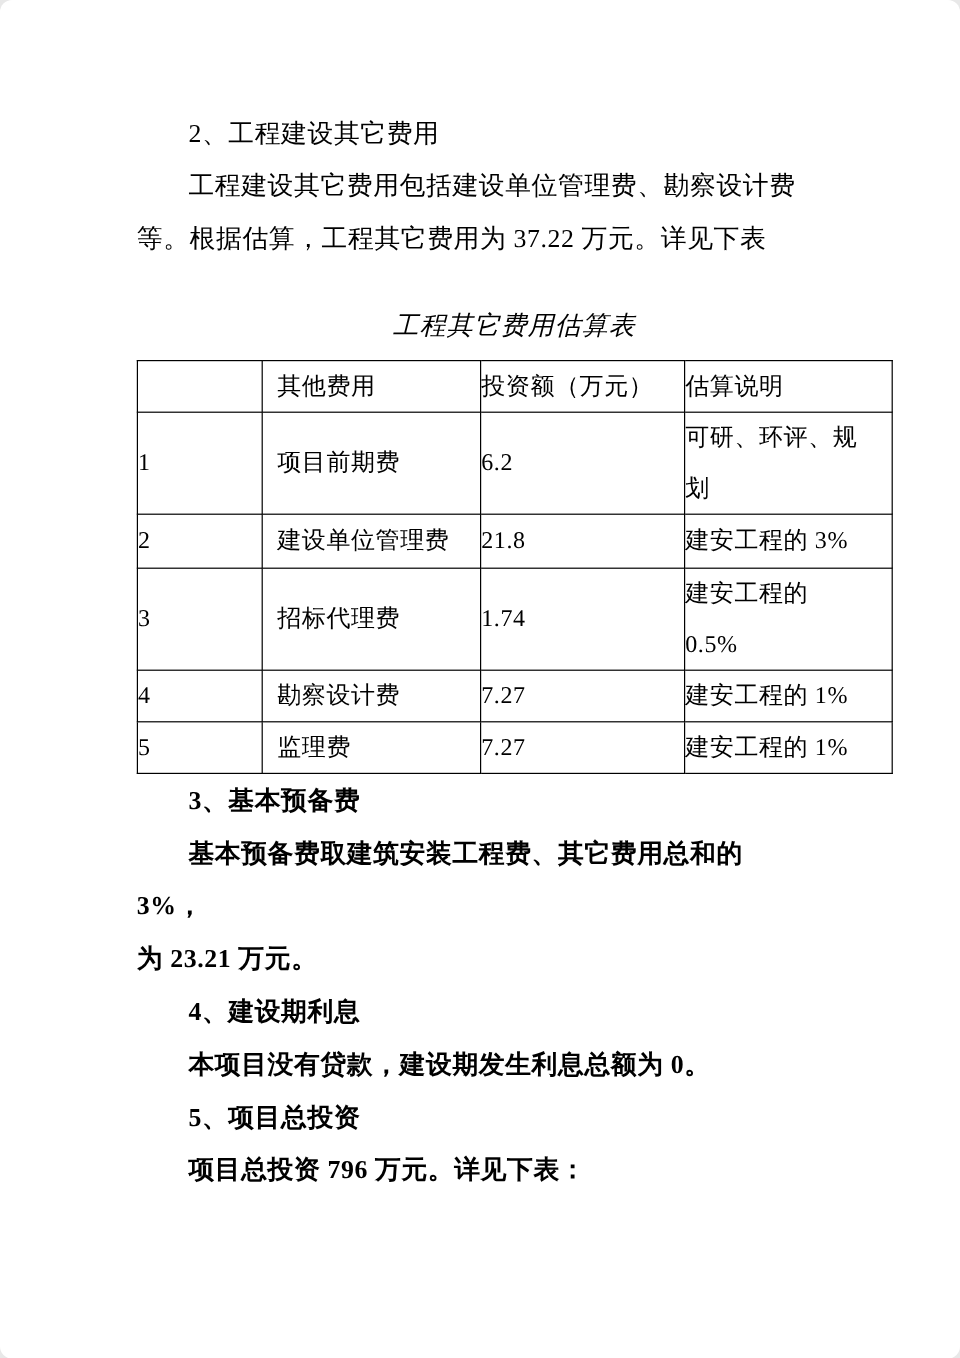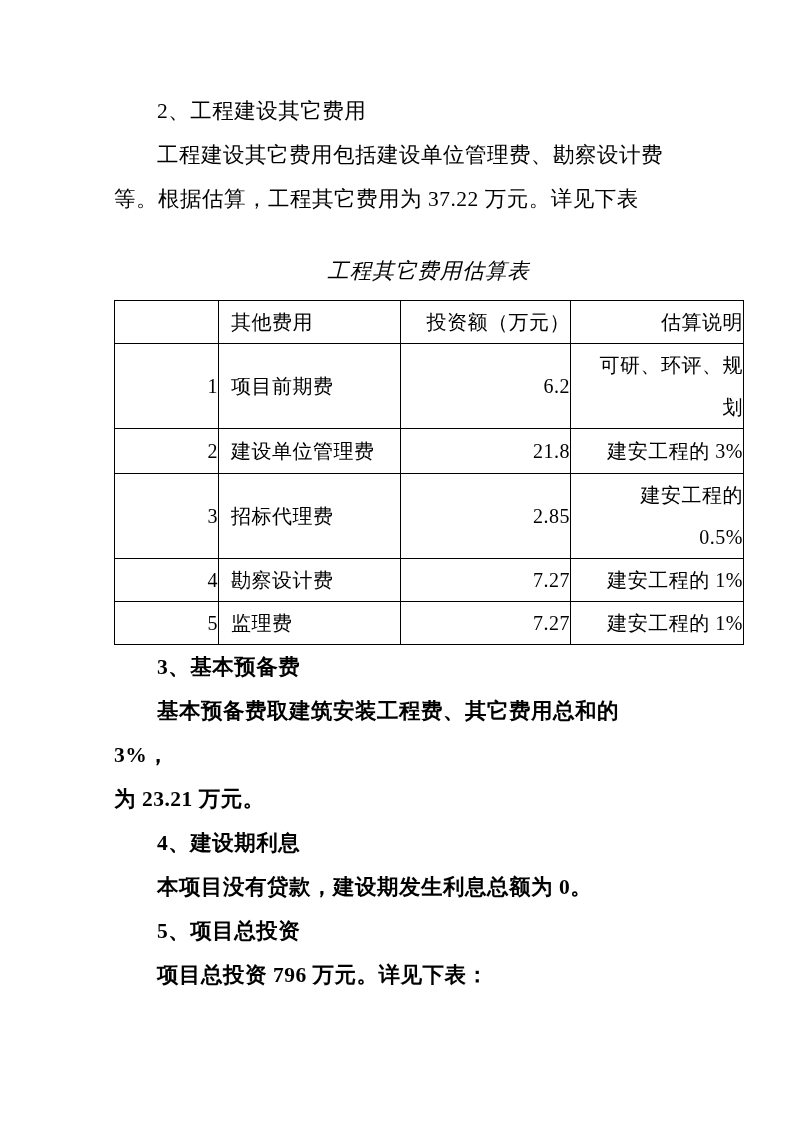--- a/index.html
+++ b/index.html
@@ -6,20 +6,21 @@
   .page {
     position: relative;
     width: 800px;
     height: 1132px;
     margin: 0 auto;
     background: #ffffff;
     color: #000000;
     font-family: "Liberation Serif", "DejaVu Serif", serif;
     font-size: 21.5px;
     overflow: hidden;
+    border-radius: 10px;
   }
   .content {
     position: absolute;
     top: 89px;
     left: 114px;
     width: 660px;
   }
   .para {
     margin: 0;
     width: 566px;
@@ -56,21 +57,21 @@
     white-space: pre-line;
     letter-spacing: 0.5px;
   }
   table.cost tr.hdr     { height: 40px; }
   table.cost tr.r0      { height: 83px; }
   table.cost tr.r1      { height: 45px; }
   table.cost tr.r2      { height: 84px; }
   table.cost tr.r3      { height: 42px; }
   table.cost tr.r4      { height: 43px; }
   table.cost tr.total   { height: 43px; }
-  .cell-center { text-align: right; }
+  .cell-center { text-align: left; }
   .cell-left   { text-align: left; padding-left: 12px !important; }
   .after-table .para { margin: 0; font-weight: bold; }
 </style>
 </head>
 <body>
 
 <div class="page">
   <div class="content">
 
     <p class="para indent">2、工程建设其它费用</p>
@@ -102,21 +103,21 @@
         </tr>
         <tr class="r1">
           <td class="cell-center">2</td>
           <td class="cell-left">建设单位管理费</td>
           <td class="cell-center">21.8</td>
           <td class="cell-center">建安工程的 3%</td>
         </tr>
         <tr class="r2">
           <td class="cell-center">3</td>
           <td class="cell-left">招标代理费</td>
-          <td class="cell-center">2.85</td>
+          <td class="cell-center">1.74</td>
           <td class="cell-center">建安工程的
 0.5%</td>
         </tr>
         <tr class="r3">
           <td class="cell-center">4</td>
           <td class="cell-left">勘察设计费</td>
           <td class="cell-center">7.27</td>
           <td class="cell-center">建安工程的 1%</td>
         </tr>
         <tr class="r4">

